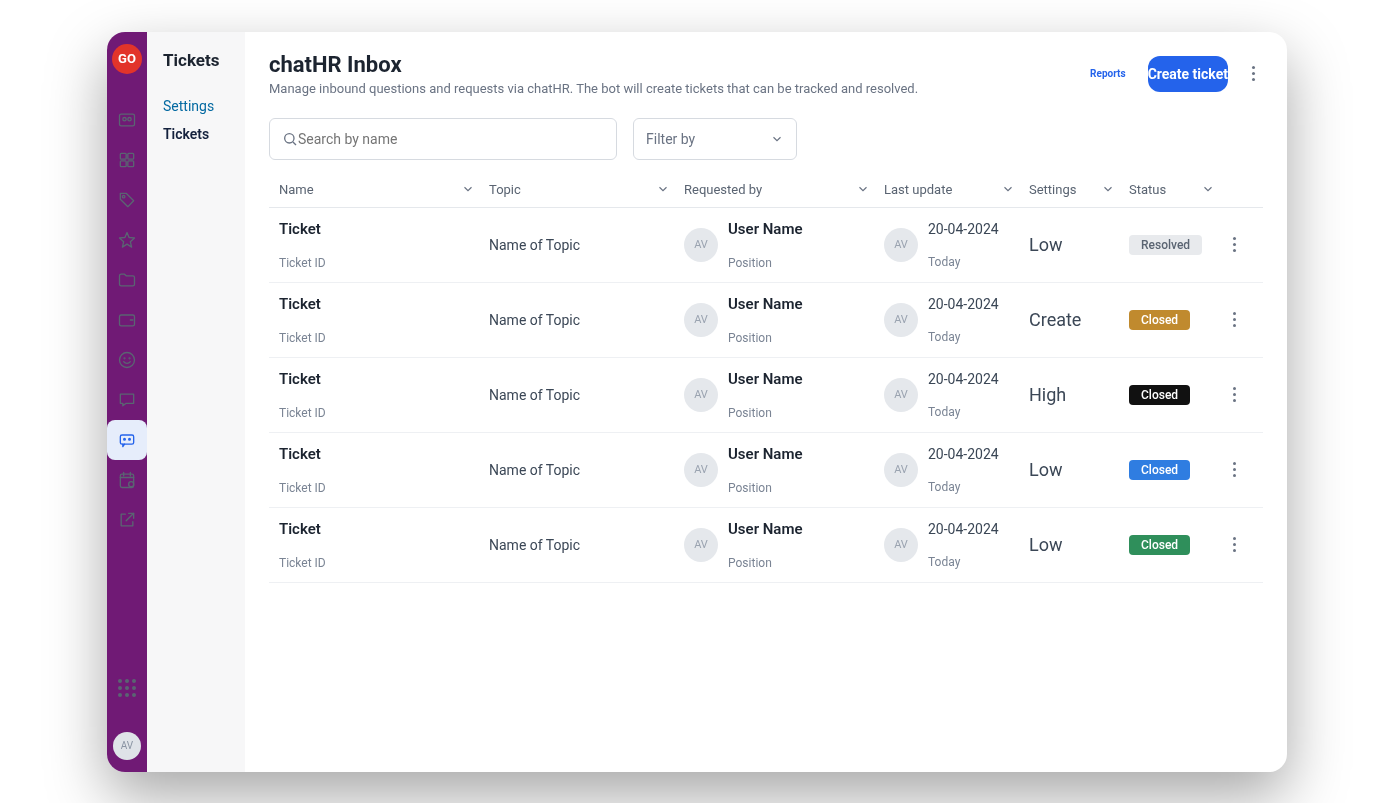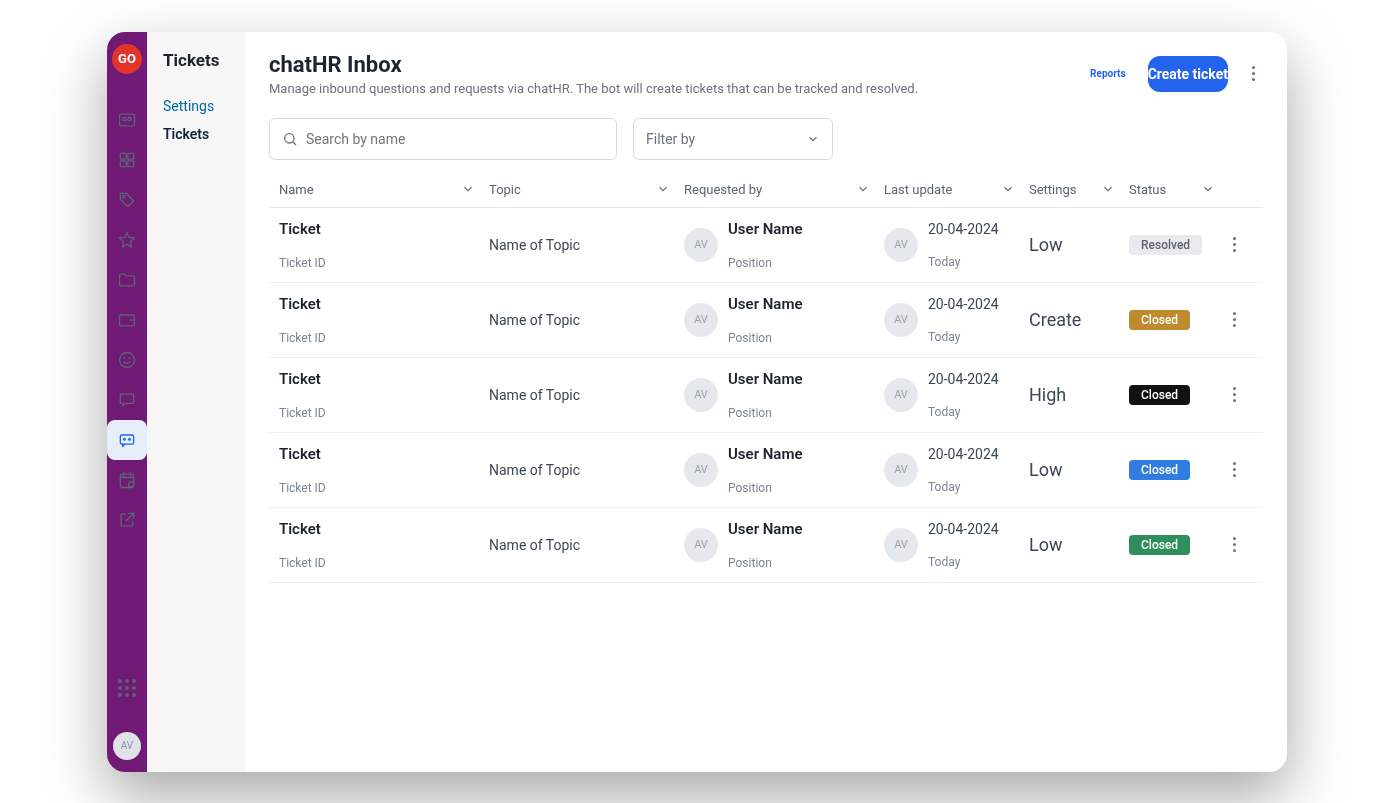--- a/index.html
+++ b/index.html
@@ -21,24 +21,24 @@
 .sub a.cur{color:#14213d;font-weight:600}
 .main{flex:1;padding:20px 24px 0;display:flex;flex-direction:column}
 .hdr{display:flex;align-items:center;gap:16px}
 .hdr .t{flex:1}
 .hdr h1{font-size:22px;font-weight:700;color:#1c2430;margin-bottom:4px}
 .hdr p{font-size:13px;color:#6a7383}
 .hdr .reports{color:#2463eb;font-size:10px;font-weight:700;background:none;border:none;cursor:pointer;padding:8px 6px}
 .hdr .create{background:#2463eb;color:#fff;border:none;border-radius:12px;padding:10px 0;font-size:14px;font-weight:700;cursor:pointer}
 .hdr .more{background:none;border:none;cursor:pointer;padding:6px 4px;color:#5a6472}
 .filters{display:flex;gap:16px;margin:22px 0 12px}
-.search{flex:0 0 348px;display:flex;align-items:center;border:1px solid #d6dae0;border-radius:6px;padding:0 12px;height:42px;gap:8px}
+.search{flex:0 0 348px;display:flex;align-items:center;border:1px solid #d6dae0;border-radius:6px;padding:0 12px;height:42px;}
 .search input{border:none;outline:none;flex:1;font-size:14px;color:#333;background:transparent}
 .search svg{width:16px;height:16px;stroke:#6a7383;fill:none;stroke-width:2}
-.filter{width:200px;display:flex;align-items:center;justify-content:space-between;border:1px solid #d6dae0;border-radius:6px;padding:0 12px;height:42px;font-size:14px;color:#6a7383;cursor:pointer}
+.filter{width:164px;display:flex;align-items:center;justify-content:space-between;border:1px solid #d6dae0;border-radius:6px;padding:0 12px;height:42px;font-size:14px;color:#6a7383;cursor:pointer}
 .thead{display:flex;align-items:center;padding:10px 10px;border-bottom:1px solid #e5e8ec;font-size:13px;color:#5a6472}
 .thead .c{display:flex;align-items:center;justify-content:space-between;padding-right:14px;cursor:pointer}
 .c-name{width:210px}
 .c-topic{width:195px}
 .c-req{width:200px}
 .c-upd{width:145px}
 .c-pri{width:100px}
 .c-stat{width:100px}
 .c-act{width:24px}
 .chev{width:14px;height:14px;stroke:#6a7383;fill:none;stroke-width:2}

